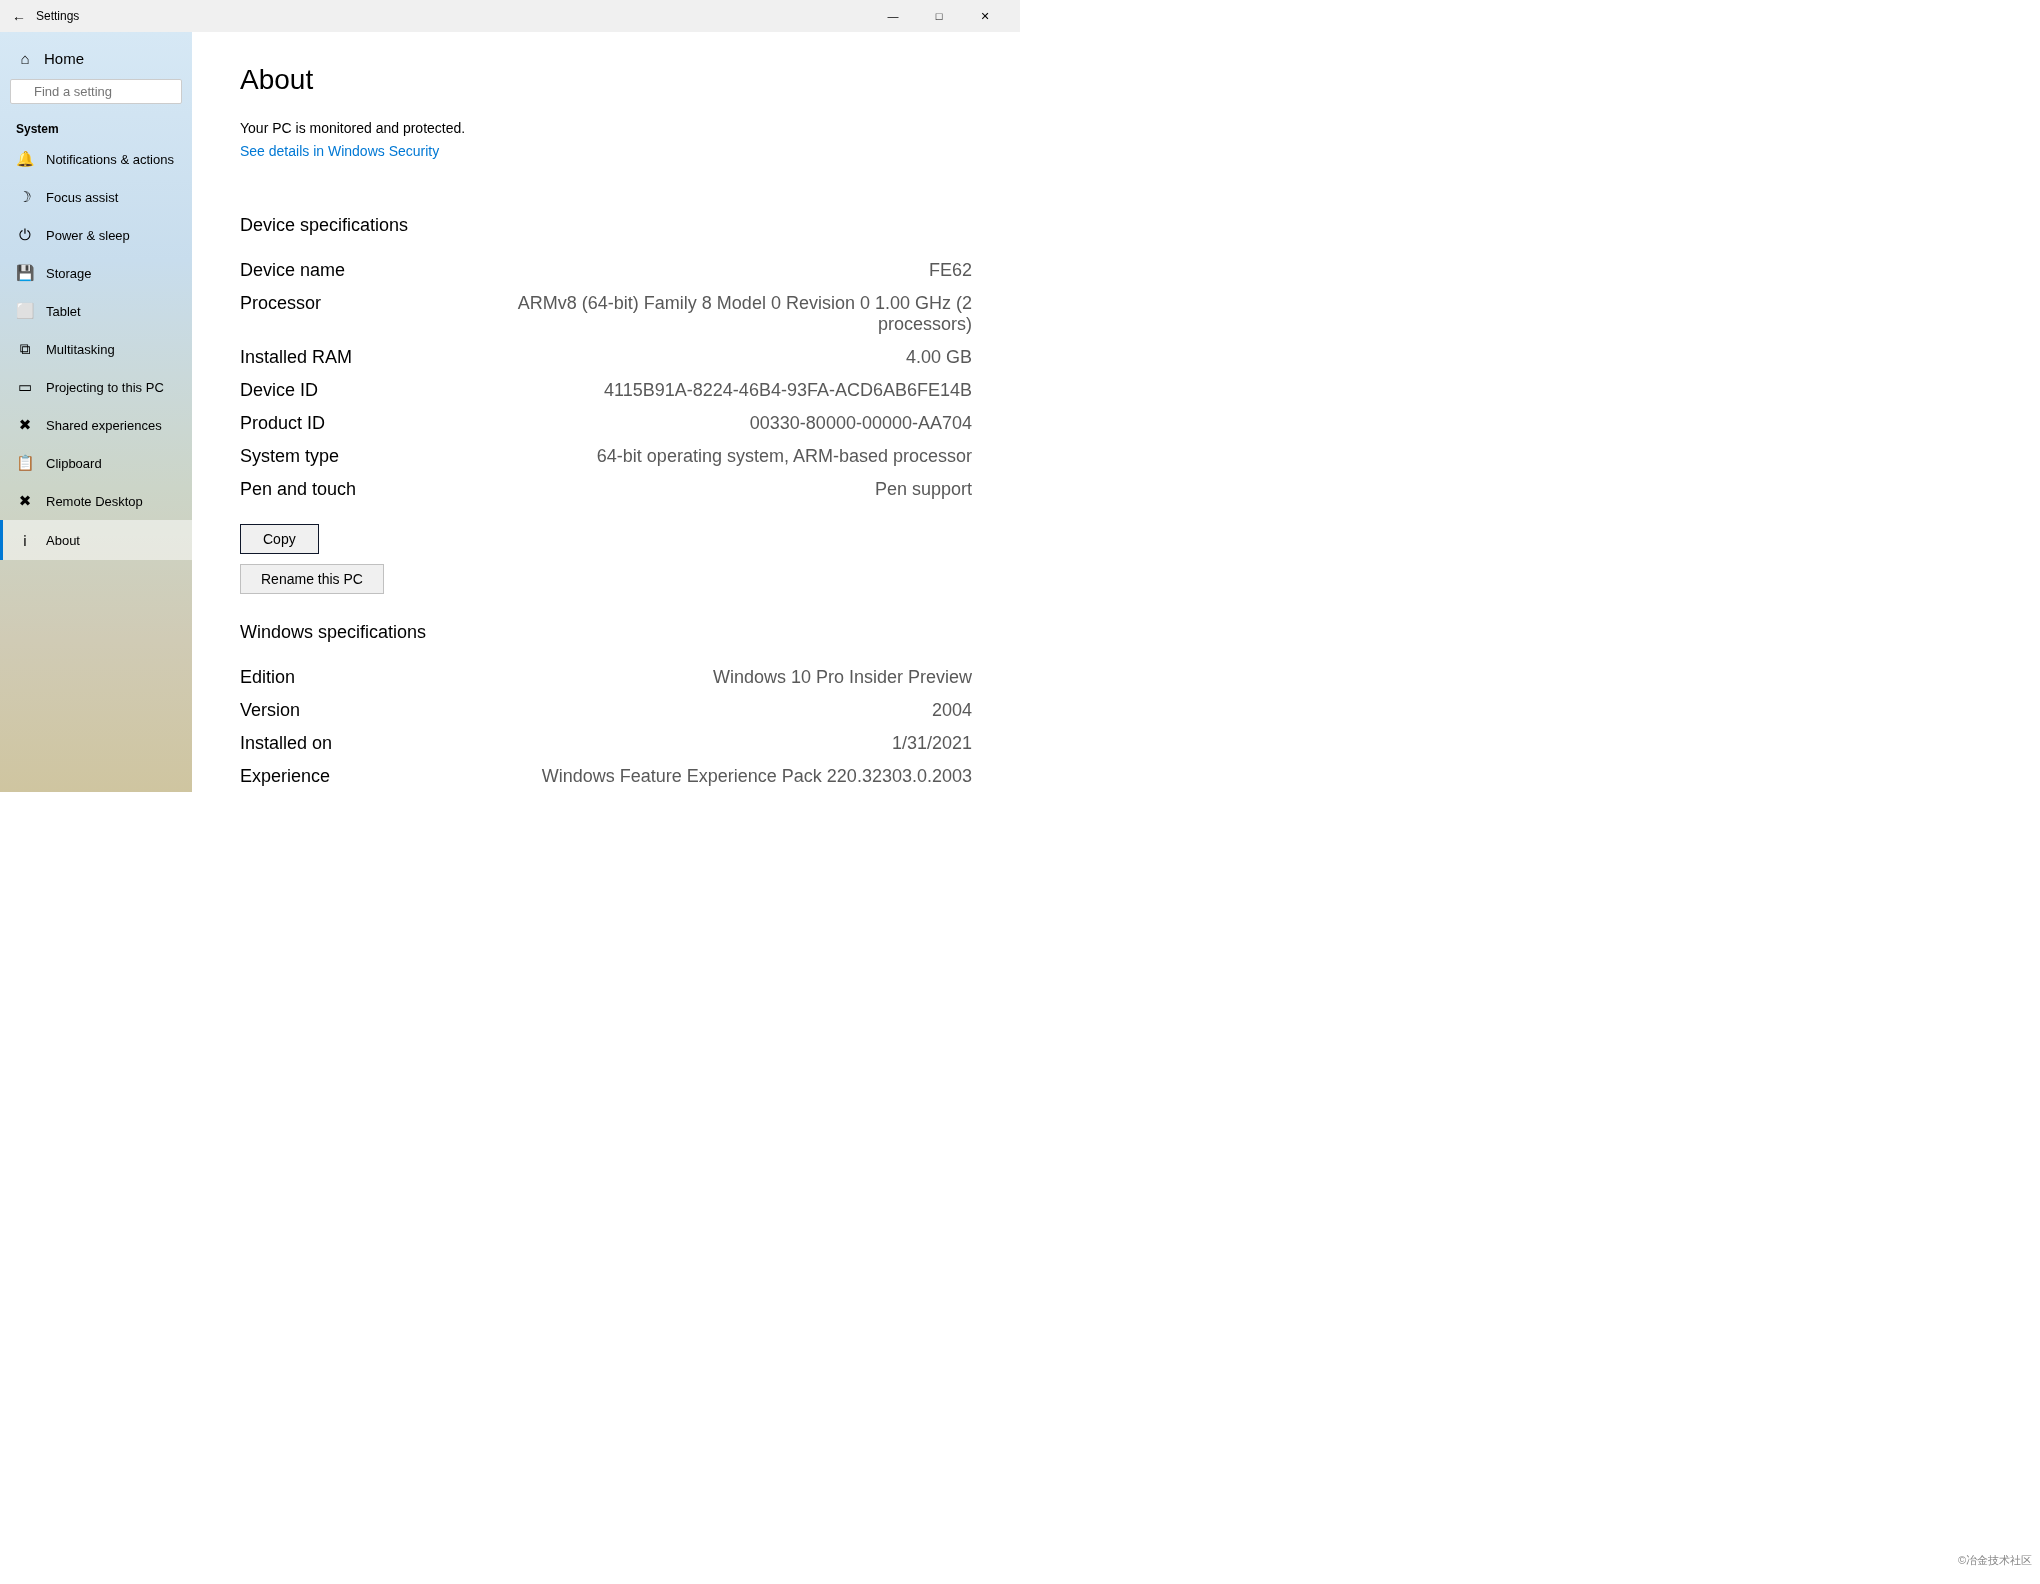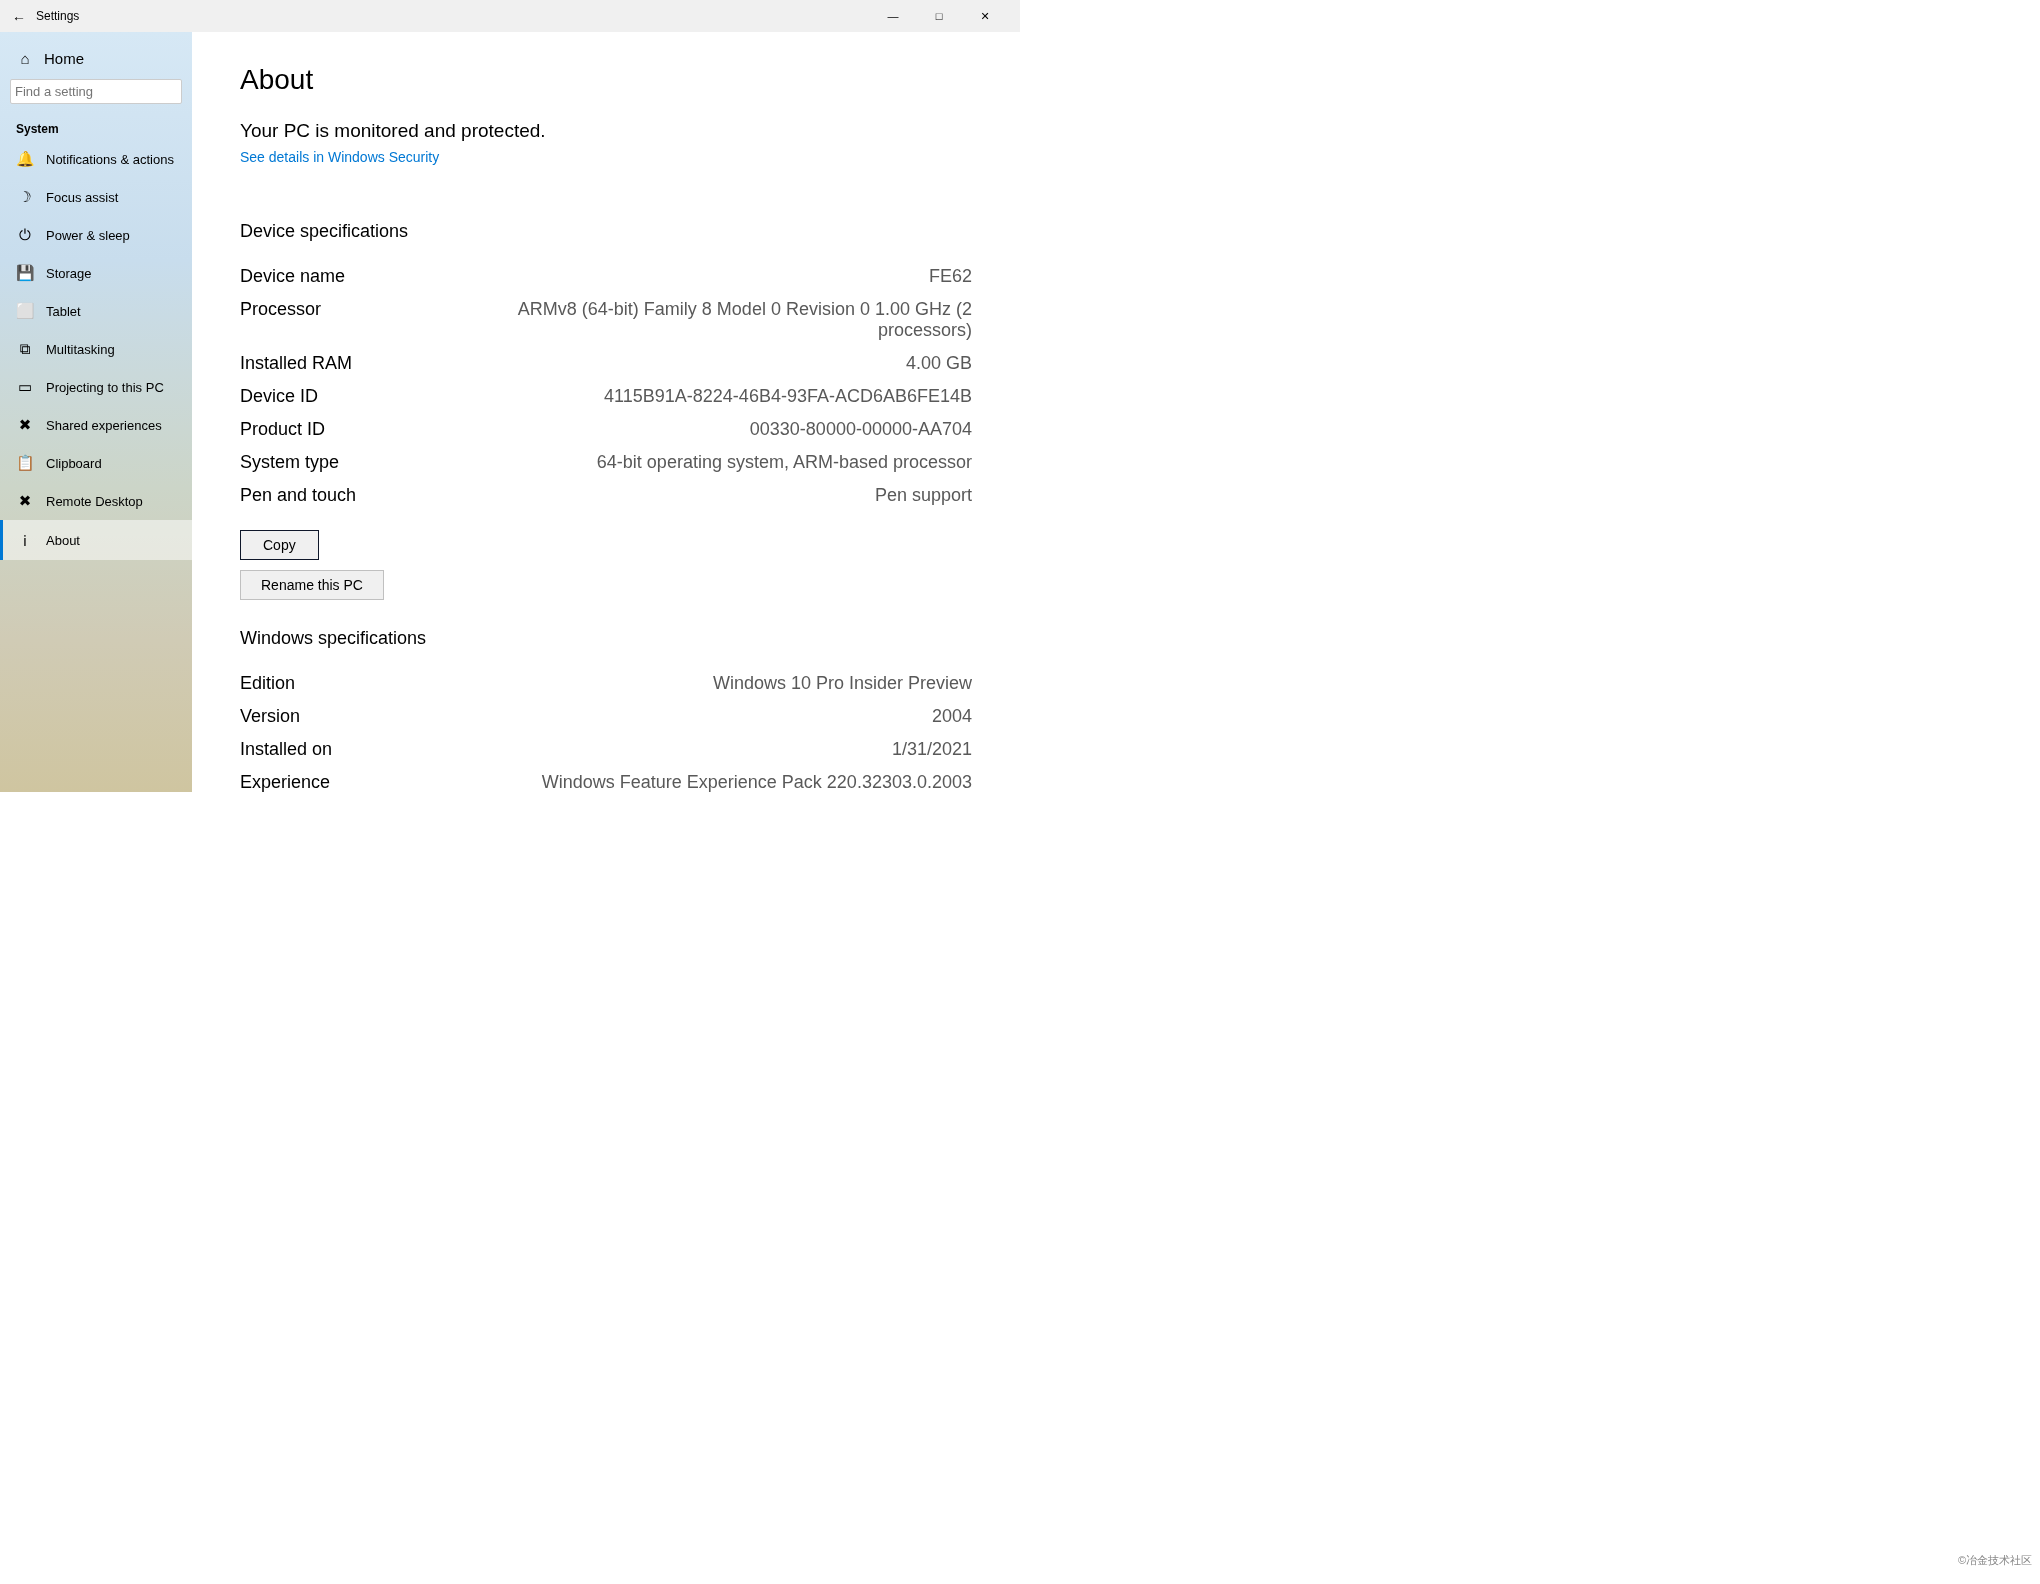--- a/index.html
+++ b/index.html
@@ -72,21 +72,21 @@
       font-size: 15px;
       cursor: pointer;
     }
     .sidebar-search {
       margin: 0 10px 10px 10px;
       display: flex;
       align-items: center;
       background: #fff;
       border: 1px solid #ccc;
       border-radius: 2px;
-      padding: 4px 4px;
+      padding: 4px 23px;
     }
     .sidebar-search input {
       border: none;
       outline: none;
       font-size: 13px;
       flex: 1;
       background: transparent;
     }
     .sidebar-section-label {
       font-size: 12px;
@@ -128,21 +128,21 @@
       background: #fff;
       overflow-y: auto;
       padding: 32px 48px;
     }
     .page-title {
       font-size: 28px;
       font-weight: 300;
       margin-bottom: 24px;
     }
     .protection-status {
-      font-size: 19px;
+      font-size: 14px;
       font-weight: 400;
       margin-bottom: 6px;
     }
     .link {
       color: #0078d4;
       font-size: 14px;
       cursor: pointer;
       text-decoration: none;
       margin-bottom: 28px;
       display: inline-block;

